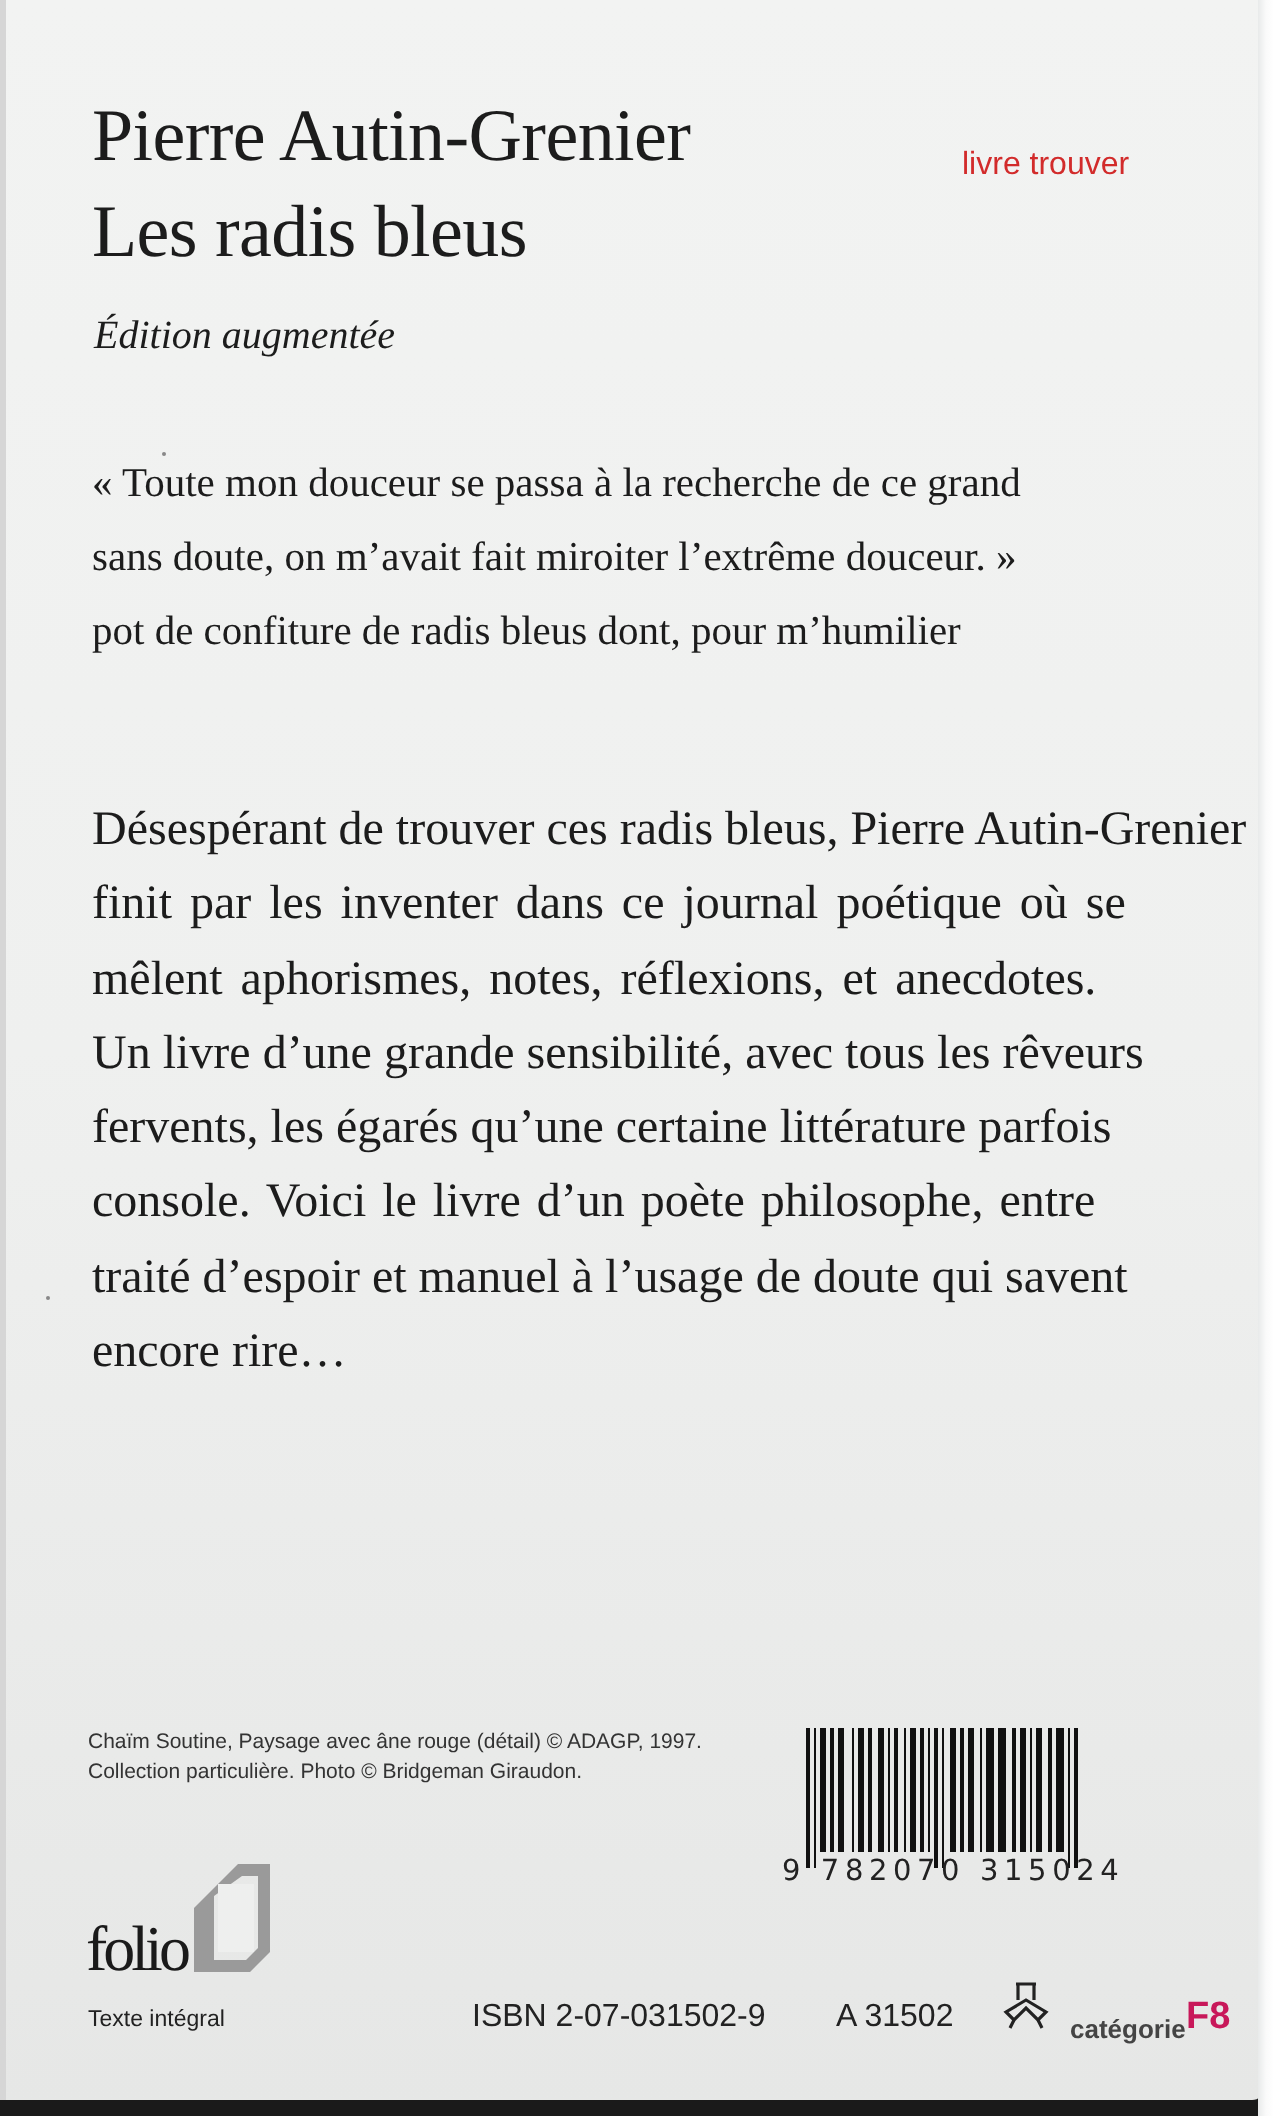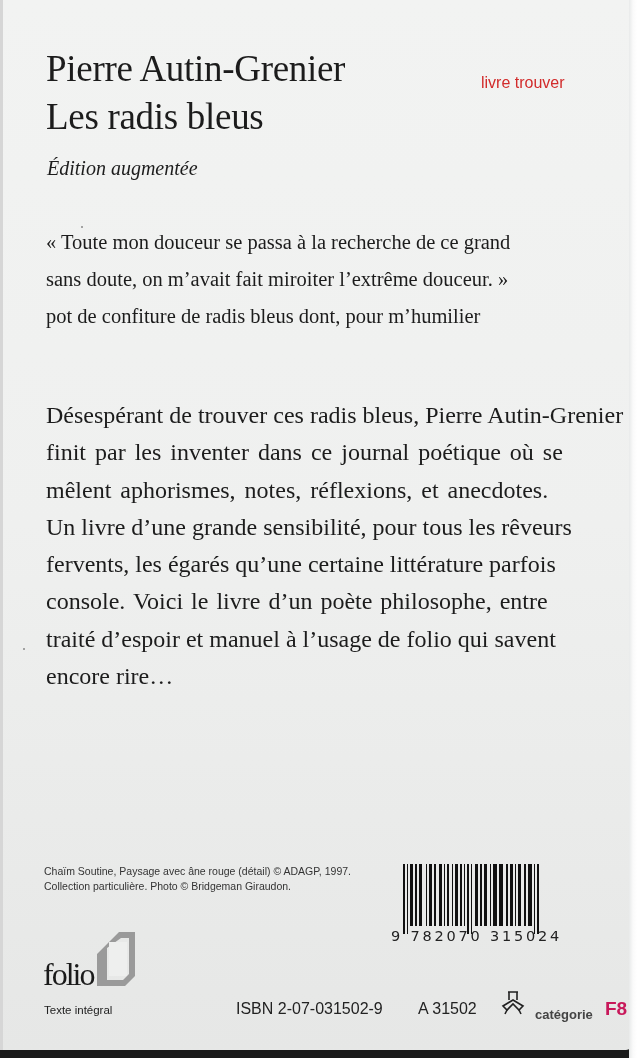--- a/index.html
+++ b/index.html
@@ -35,21 +35,21 @@
 
     .folio-logo { position: absolute; left: 40px; top: 930px; display: flex; align-items: flex-end; }
     .folio-word { font-family: "Liberation Serif", serif; font-size: 32px; letter-spacing: -2px; color: #1a1a1a; line-height: 32px; }
     .folio-mark { width: 42px; height: 60px; margin-left: 2px; position: relative; }
     .texte { position: absolute; left: 41px; top: 1004px; font-size: 11.5px; color: #222; }
 
     .isbn { position: absolute; left: 233px; top: 1000px; font-size: 16px; color: #222; }
     .acode { position: absolute; left: 415px; top: 1000px; font-size: 16px; color: #222; }
     .logo-sym { position: absolute; left: 496px; top: 990px; width: 28px; height: 26px; }
     .cat-label { position: absolute; left: 532px; top: 1007px; font-size: 13px; color: #444; font-weight: bold; }
-    .cat-value { position: absolute; left: 590px; top: 998px; font-size: 19px; font-weight: bold; margin-left: 12px; }
+    .cat-value { position: absolute; left: 590px; top: 998px; font-size: 19px; font-weight: bold; }
     .dot { position: absolute; width: 2px; height: 2px; background: #888; border-radius: 50%; }
   </style>
 </head>
 <body>
 
 <div class="cover">
 
   <div class="author serif">Pierre Autin-Grenier</div>
   <div class="title serif">Les radis bleus</div>
   <div class="edition serif">Édition augmentée</div>
@@ -58,24 +58,24 @@
   <div class="quote serif">
     <span class="line">« Toute mon douceur se passa à la recherche de ce grand</span>
     <span class="line">sans doute, on m’avait fait miroiter l’extrême douceur. »</span>
     <span class="line">pot de confiture de radis bleus dont, pour m’humilier</span>
   </div>
 
   <div class="desc serif">
     <span class="line">Désespérant de trouver ces radis bleus, Pierre Autin-Grenier</span>
     <span class="line" style="word-spacing:3px">finit par les inventer dans ce journal poétique où se</span>
     <span class="line" style="word-spacing:3px">mêlent aphorismes, notes, réflexions, et anecdotes.</span>
-    <span class="line">Un livre d’une grande sensibilité, pour tous les rêveurs</span>
+    <span class="line">Un livre d’une grande sensibilité, avec tous les rêveurs</span>
     <span class="line">fervents, les égarés qu’une certaine littérature parfois</span>
     <span class="line" style="word-spacing:2px">console. Voici le livre d’un poète philosophe, entre</span>
-    <span class="line">traité d’espoir et manuel à l’usage de folio qui savent</span>
+    <span class="line">traité d’espoir et manuel à l’usage de doute qui savent</span>
     <span class="line">encore rire…</span>
   </div>
 
   <div class="credits sans">
     <div>Chaïm Soutine, Paysage avec âne rouge (détail) © ADAGP, 1997.</div>
     <div>Collection particulière. Photo © Bridgeman Giraudon.</div>
   </div>
 
   <div class="barcode">
     <div class="bar tall" style="width:1.5px"></div>

